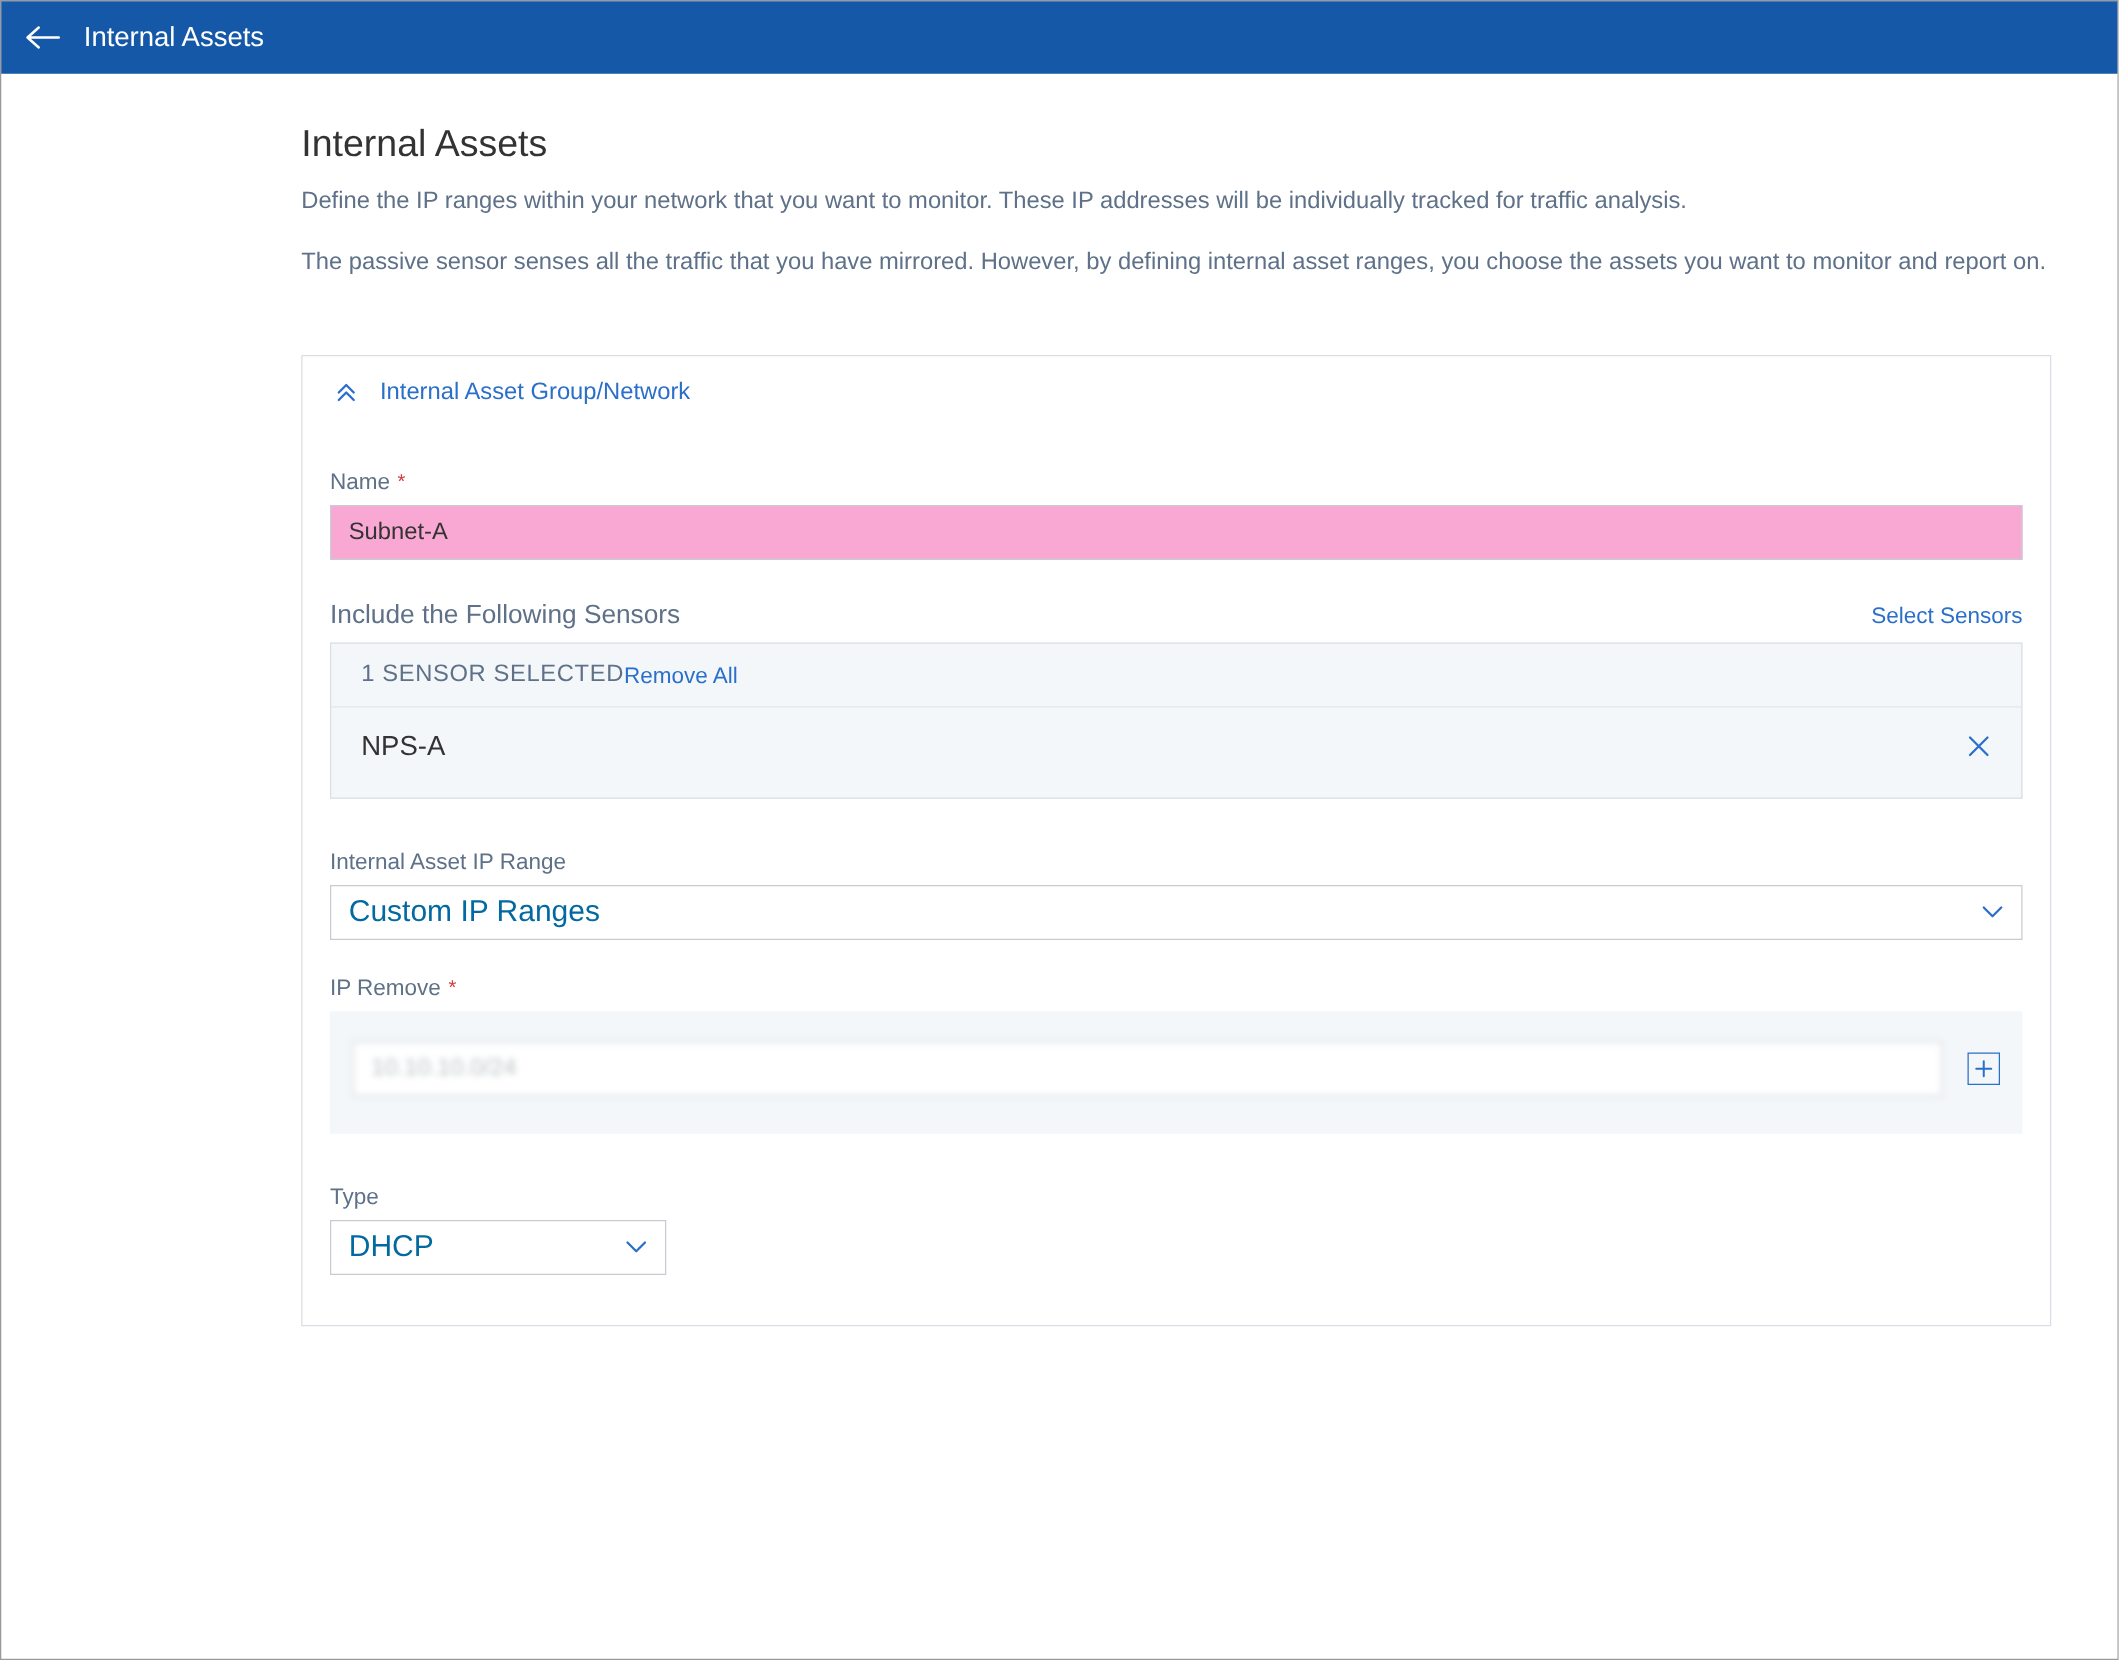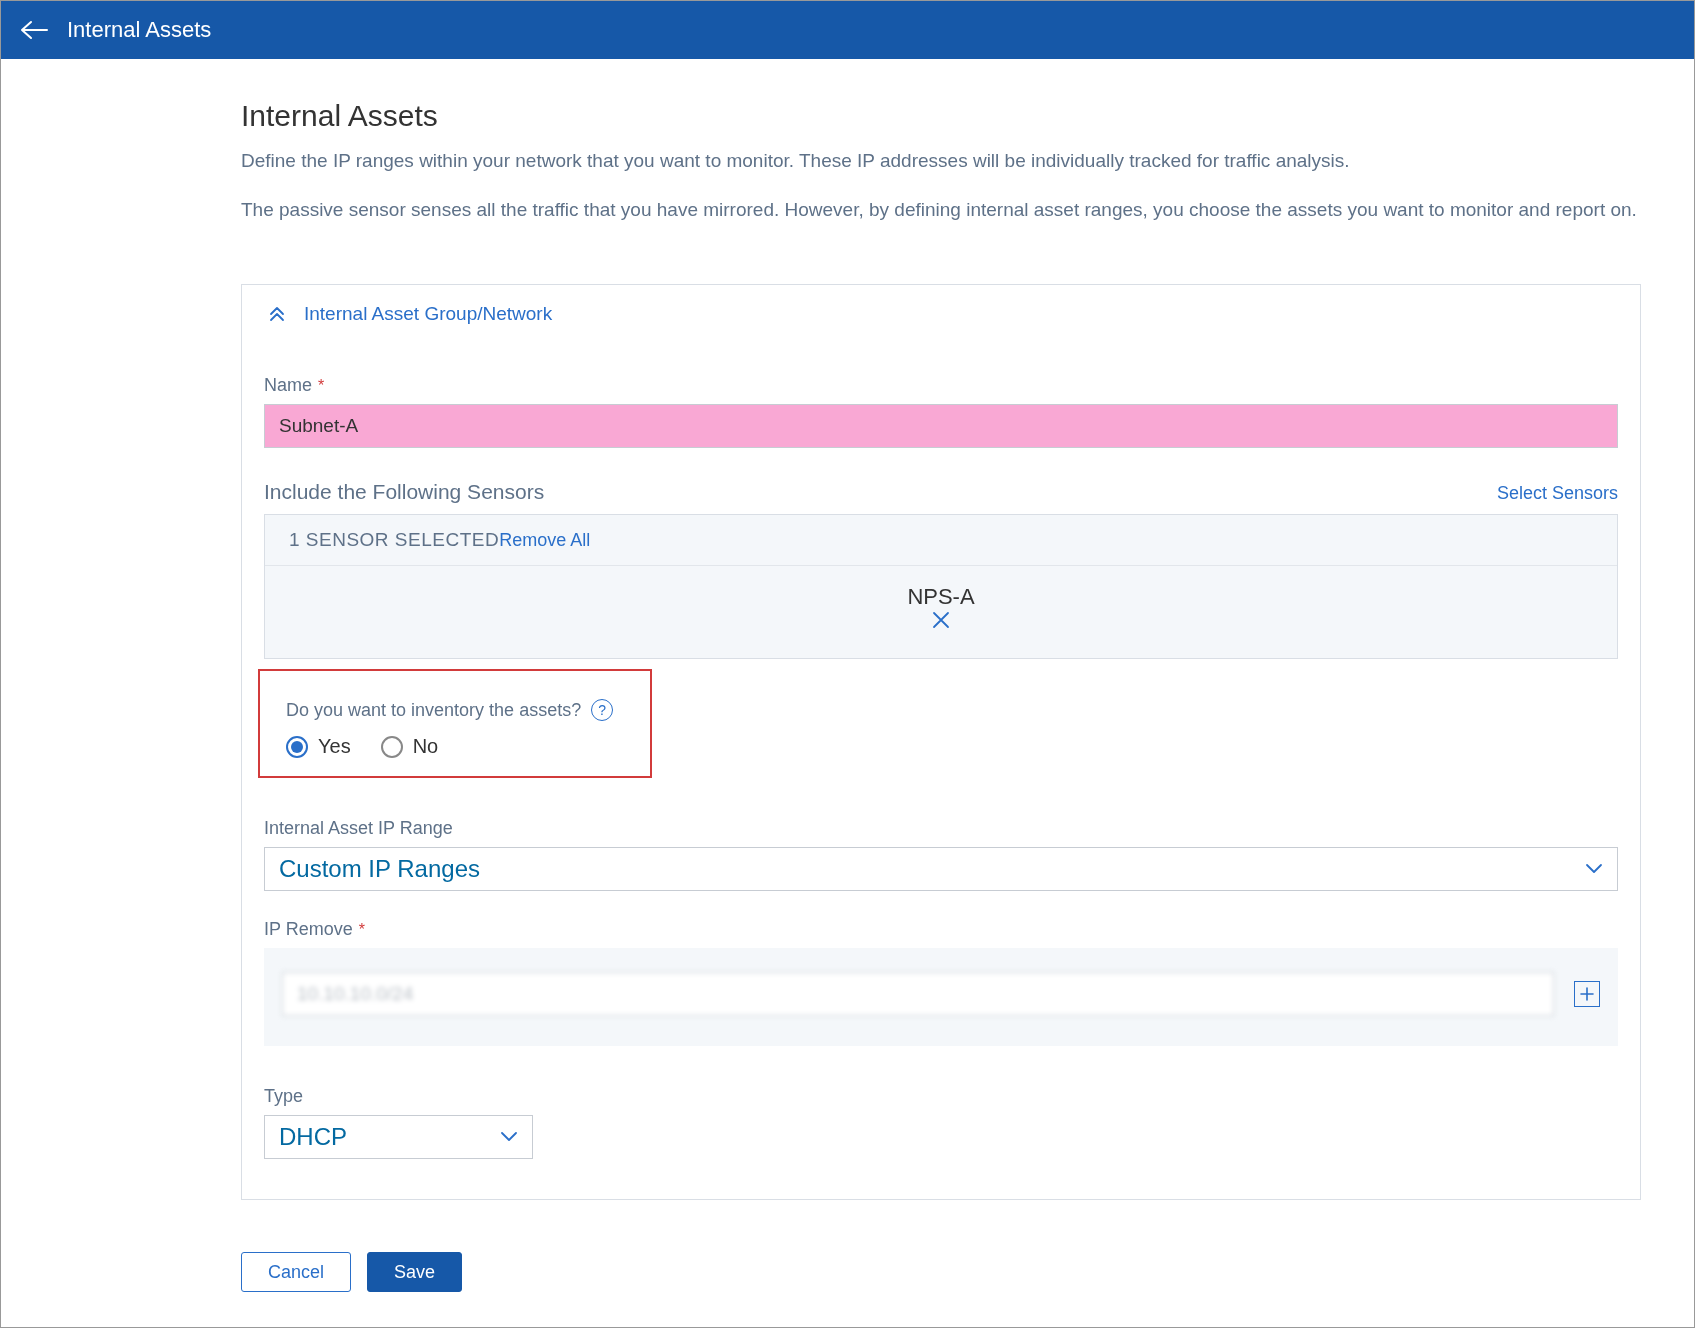--- a/index.html
+++ b/index.html
@@ -108,21 +108,20 @@
     color: #5e7188;
     font-size: 19px;
     letter-spacing: 0.5px;
     font-weight: 400;
   }
   .sensor-row {
     display: flex;
     justify-content: space-between;
     align-items: center;
     padding: 18px 24px 28px 24px;
-    flex-direction: column;
   }
   .sensor-name { font-size: 22px; color: #333; }
   .x-icon svg { display:block; }
 
   .highlight-box {
     border: 2.5px solid #d23b3b;
     margin: 10px 0 0 -6px;
     padding: 28px 18px 18px 26px;
     width: 394px;
   }
@@ -254,38 +253,20 @@
             <span class="sensor-name">NPS-A</span>
             <span class="x-icon">
               <svg width="20" height="20" viewBox="0 0 20 20">
                   <path d="M3 3 L17 17 M17 3 L3 17" stroke="#2a6fc9" stroke-width="1.8" stroke-linecap="round"></path>
                 </svg>
             </span>
           </div>
         </div>
       </div>
 
-      <div style="padding:0 22px;">
-        <div class="highlight-box">
-          <div class="inv-q">
-            <span>Do you want to inventory the assets?</span>
-            <span class="help-circle">?</span>
-          </div>
-          <div class="radio-row">
-            <label class="radio selected">
-              <span class="radio-dot"></span>
-              <span>Yes</span>
-            </label>
-            <label class="radio">
-              <span class="radio-dot"></span>
-              <span>No</span>
-            </label>
-          </div>
-        </div>
-      </div>
 
       <div class="field-block" style="">
         <div class="field-label">
             <span>Internal Asset IP Range</span>
           </div>
         <div class="select">
           <span>Custom IP Ranges</span>
           <span class="chev-down">
             <svg width="18" height="12" viewBox="0 0 18 12">
                 <path d="M2 2 L9 9 L16 2" stroke="#2a6fc9" stroke-width="1.8" fill="none" stroke-linecap="round" stroke-linejoin="round"></path>
@@ -318,19 +299,15 @@
           <span class="chev-down">
             <svg width="18" height="12" viewBox="0 0 18 12">
                 <path d="M2 2 L9 9 L16 2" stroke="#2a6fc9" stroke-width="1.8" fill="none" stroke-linecap="round" stroke-linejoin="round"></path>
               </svg>
           </span>
         </div>
       </div>
 
     </div>
 
-    <div class="footer-btns">
-      <button class="btn btn-secondary">Cancel</button>
-      <button class="btn btn-primary">Save</button>
-    </div>
 
   </div>
 </div>
 
 </body></html>

